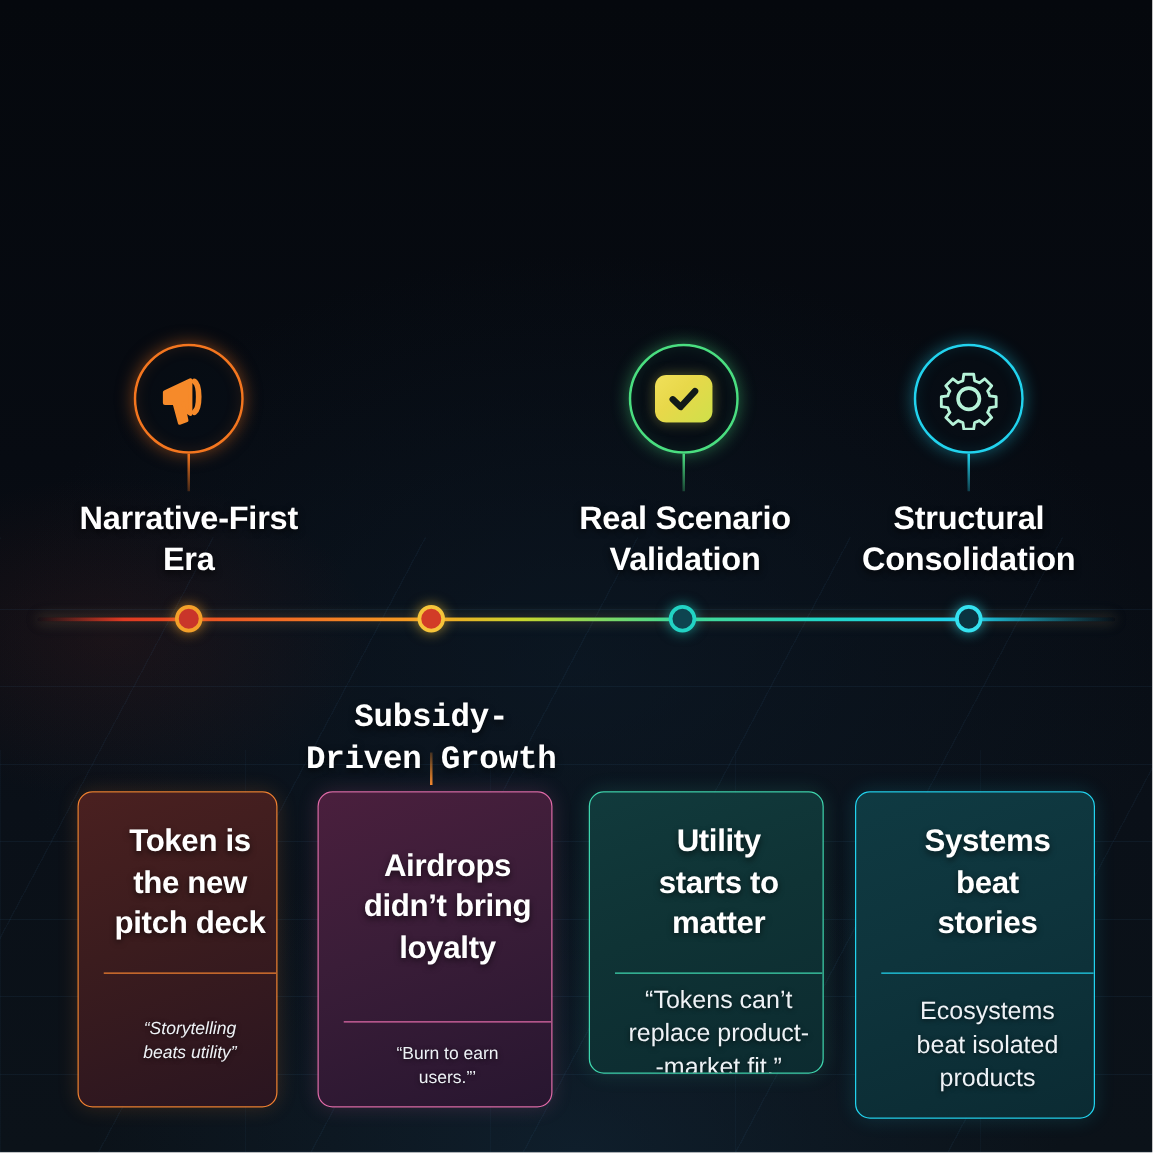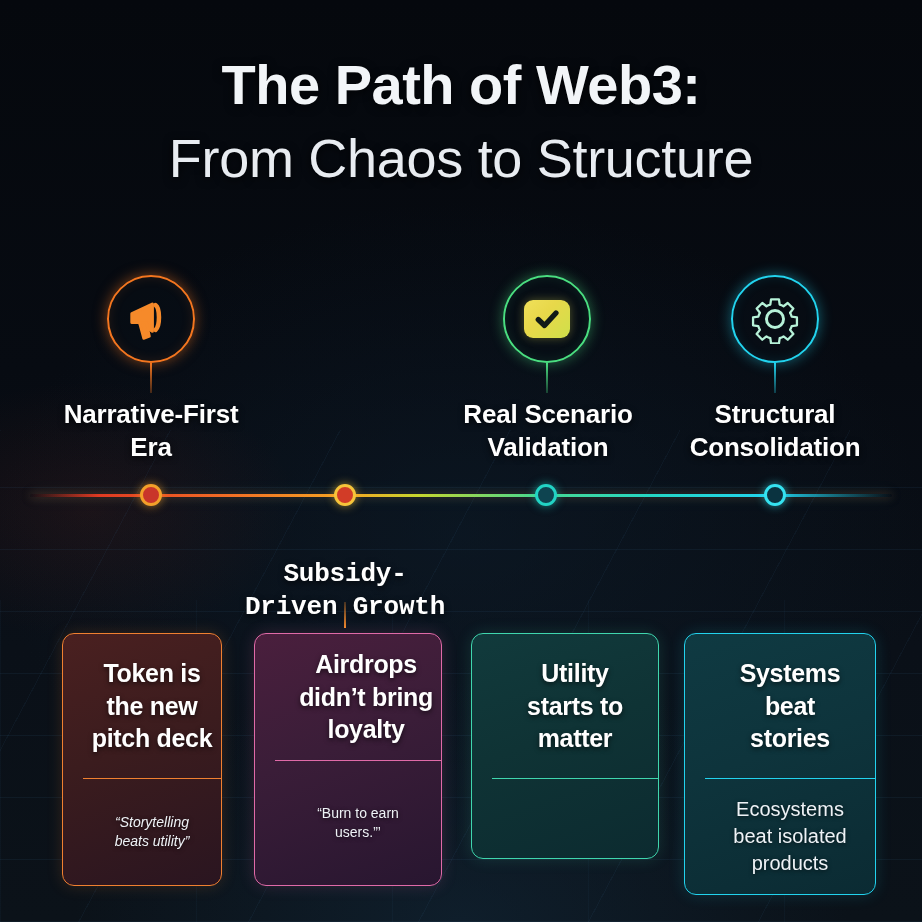--- a/index.html
+++ b/index.html
@@ -206,24 +206,20 @@
 </head>
 <body>
 
 <div id="canvas">
 
   <div class="bg-glow-left"></div>
   <div class="bg-grid"></div>
   <div class="bg-diag"></div>
   <div class="bg-vert"></div>
 
-  <div class="title">
-    <span class="l1">The Path of Web3:</span>
-    <span class="l2">From Chaos to Structure</span>
-  </div>
 
   <div class="icon-node" style="left:107px; top:275px; width:88px; height:118px;">
     <div class="icon-circle" style="border-color:#f4761f; box-shadow:0 0 14px rgba(244,118,31,0.5), inset 0 0 12px rgba(244,118,31,0.12);">
       <span style="display:block;width:52px;height:52px;">
         <svg viewBox="0 0 24 24" width="52" height="52" fill="none">
           <path d="M3.2 9.6 L12.6 5.2 L12.6 17.6 L6.4 13.6 L3.2 13.6 Z" fill="#f68a2a" stroke="#f68a2a" stroke-width="1.5" stroke-linejoin="round"></path>
           <path d="M14.1 5.6 C16.2 7.0 16.2 15.4 14.1 17.0" stroke="#f68a2a" stroke-width="2.1" stroke-linecap="round"></path>
           <path d="M6.6 13.6 L8.6 21.0 L11.3 20.0 L9.9 13.6 Z" fill="#f68a2a" stroke="#f68a2a" stroke-width="1.2" stroke-linejoin="round"></path>
         </svg>
       </span>
@@ -309,21 +305,21 @@
         <div>“Storytelling</div>
         <div>beats utility”</div>
       </div>
     </div>
   </div>
 
   <div class="card" style="left:254px; top:633px; width:188px; height:253px;
               border-color:#e06aa8;
               background:linear-gradient(160deg,#4a1f3d 0%,#3a1d38 45%,#281630 100%);
               box-shadow:0 0 16px rgba(224,106,168,0.18);">
-    <div class="card-head" style="height:127px; border-bottom-color:#e06aa8;justify-content:flex-end;">
+    <div class="card-head" style="height:184px; border-bottom-color:#e06aa8;">
       <div>
         <div>Airdrops</div>
         <div>didn’t bring</div>
         <div>loyalty</div>
       </div>
     </div>
     <div class="card-quote">
       <div>
         <div>“Burn to earn</div>
         <div>users.”’</div>
@@ -335,20 +331,27 @@
               border-color:#3fd6ae;
               background:linear-gradient(160deg,#113a3c 0%,#0f3335 45%,#0c2b30 100%);
               box-shadow:0 0 16px rgba(63,214,174,0.16);">
     <div class="card-head" style="height:145px; border-bottom-color:#3fd6ae;">
       <div>
         <div>Utility</div>
         <div>starts to</div>
         <div>matter</div>
       </div>
     </div>
+    <div class="card-quote" style="font-size:20px;">
+      <div>
+        <div>“Tokens can’t</div>
+        <div>replace product-</div>
+        <div>-market fit.”</div>
+      </div>
+    </div>
   </div>
 
   <div class="card" style="left:684px; top:633px; width:192px; height:262px;
               border-color:#22d3ee;
               background:linear-gradient(160deg,#0f3a42 0%,#0e343c 45%,#0b2b33 100%);
               box-shadow:0 0 16px rgba(34,211,238,0.16);">
     <div class="card-head" style="height:145px; border-bottom-color:#22d3ee;">
       <div>
         <div>Systems</div>
         <div>beat</div>

